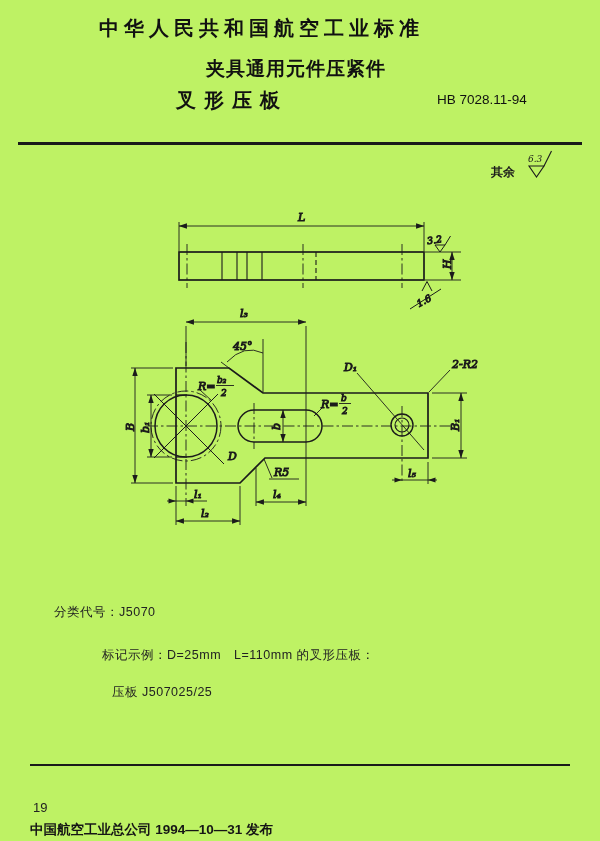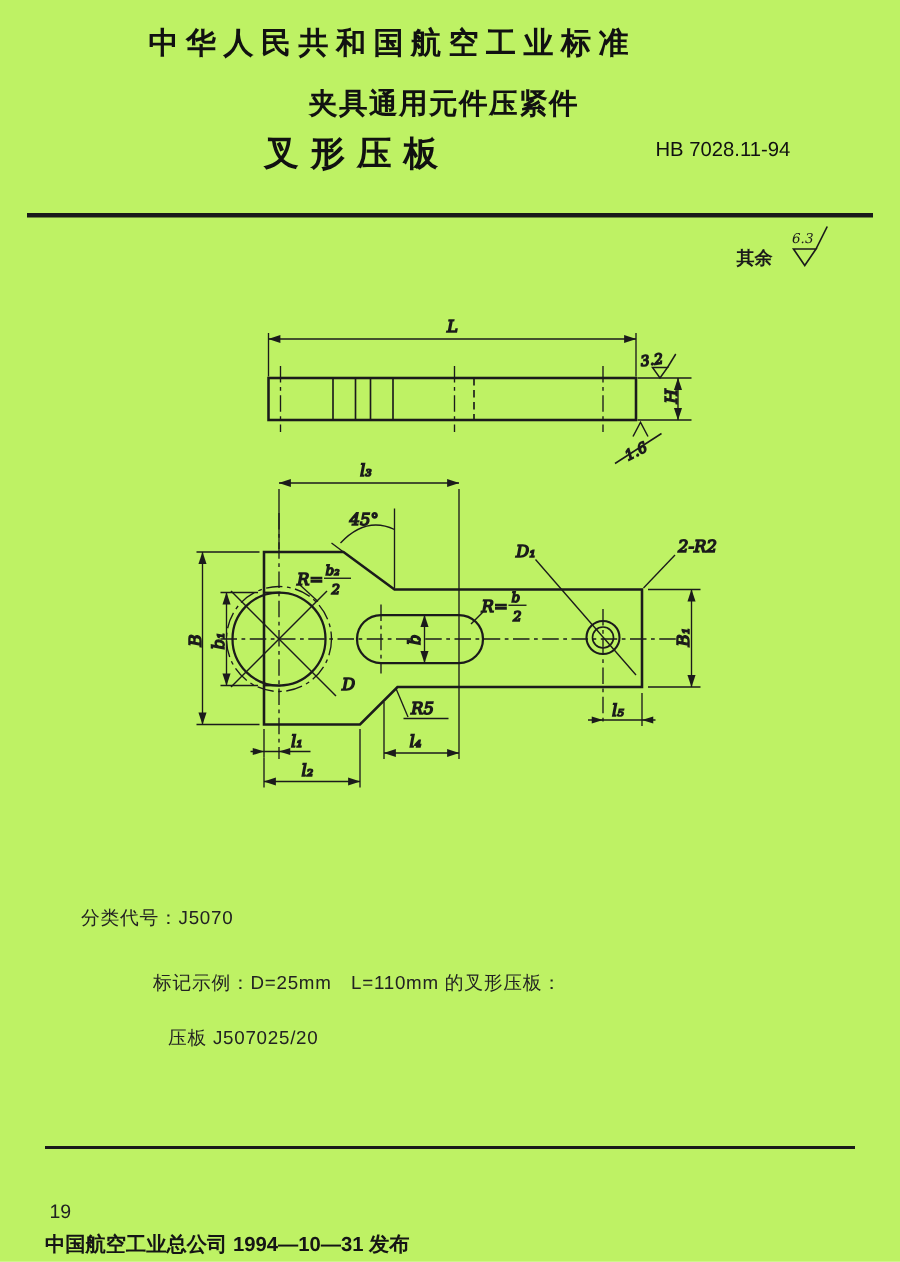--- a/index.html
+++ b/index.html
@@ -7,21 +7,21 @@
     position:relative;
     width:600px;height:841px;
     background:#bef264;
     overflow:hidden;
     font-family:"Liberation Sans", sans-serif;
     color:#1b1b1b;
   }
   .abs{position:absolute;white-space:nowrap;}
   .title1{top:15px;left:99px;font-size:20px;font-weight:bold;letter-spacing:5px;color:#111;}
   .title2{top:56px;left:166px;font-size:19px;font-weight:bold;letter-spacing:1px;color:#111;margin-left:40px;}
-  .title3{top:87px;left:176px;font-size:23px;font-weight:bold;letter-spacing:8px;color:#111;}
+  .title3{top:87px;left:176px;font-size:20px;font-weight:bold;letter-spacing:8px;color:#111;}
   .stdno{top:92px;left:437px;font-size:13.5px;font-weight:normal;color:#111;}
   .rule-main{top:142px;left:18px;width:564px;height:3px;background:#1a1a1a;}
   .note{font-size:12.5px;color:#222;letter-spacing:0.5px;}
   .note1{top:604px;left:54px;text-align:center;}
   .note2{top:647px;left:54px;margin-left:48px;}
   .note3{top:684px;left:112px;}
   .rule-footer{top:764px;left:30px;width:540px;height:2px;background:#1a1a1a;}
   .footL{top:778px;left:30px;font-size:13.5px;font-weight:bold;color:#151515;margin-top:43px;}
   .footR{top:778px;left:453px;font-size:13.5px;font-weight:bold;color:#151515;}
   .pageno{top:800px;left:33px;font-size:13px;color:#222;}
@@ -223,19 +223,19 @@
         <line x1="392" y1="480" x2="437" y2="480" stroke-width="0.9"></line>
         <path d="M402,480 L394.5,477.6 L394.5,482.4 Z" fill="#1b1b1b" stroke="none"></path>
         <path d="M428,480 L435.5,477.6 L435.5,482.4 Z" fill="#1b1b1b" stroke="none"></path>
       </g>
       <text class="dim" x="408" y="477">l₅</text>
     </g>
   </svg>
 
   <div class="abs note note1">分类代号：J5070</div>
   <div class="abs note note2">标记示例：D=25mm　L=110mm 的叉形压板：</div>
-  <div class="abs note note3">压板 J507025/20</div>
+  <div class="abs note note3">压板 J507025/25</div>
 
   <div class="abs rule-footer"></div>
   <div class="abs footL">中国航空工业总公司 1994—10—31 发布</div>
   <div class="abs pageno">19</div>
 
 </div>
 
 </body></html>

